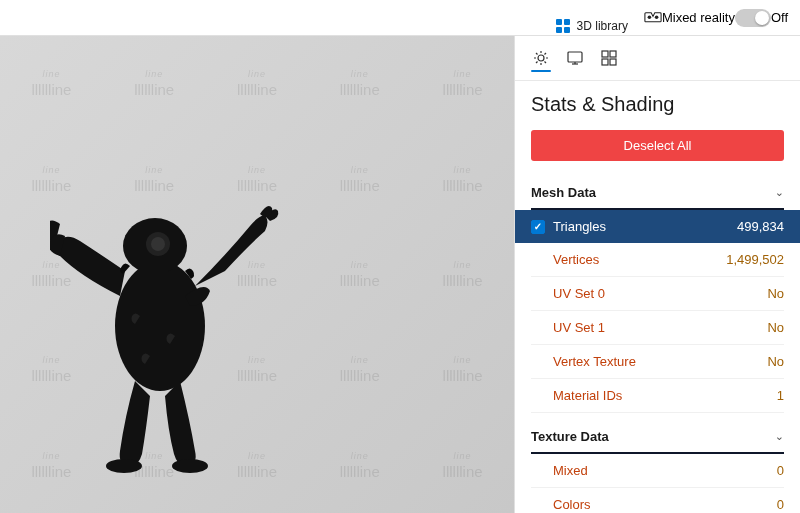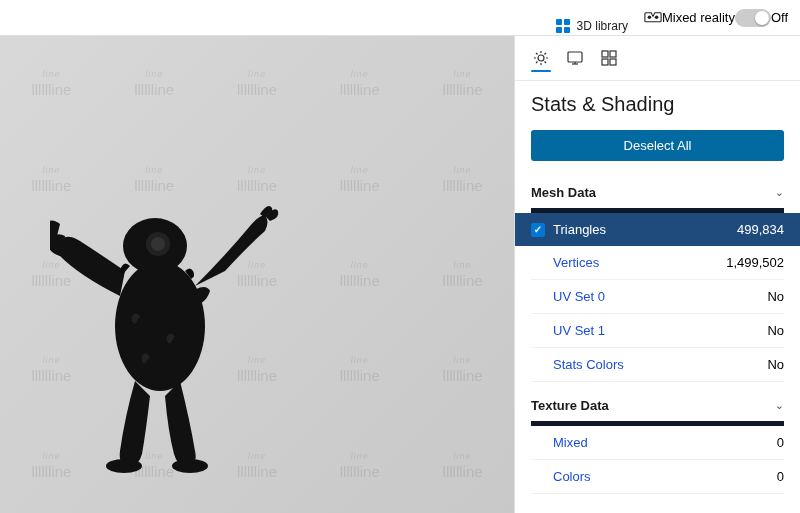--- a/index.html
+++ b/index.html
@@ -170,40 +170,40 @@
     .section-title {
       font-size: 20px;
       font-weight: 300;
       color: #1a1a1a;
       margin-bottom: 14px;
     }
 
     .deselect-btn {
       width: 100%;
       padding: 8px 12px;
-      background: #0369a1;
+      background: #ef4444;
       color: white;
       border: none;
       border-radius: 3px;
       font-size: 13px;
       cursor: pointer;
       margin-bottom: 16px;
     }
 
     
     .data-section {
       margin-bottom: 0;
     }
 
     .section-header {
       display: flex;
       align-items: center;
       justify-content: space-between;
       padding: 8px 0;
-      border-bottom: 5px solid #0f172a;
+      border-bottom: 2px solid #0f172a;
       cursor: pointer;
     }
     .section-header-label {
       font-size: 13px;
       font-weight: 600;
       color: #1a1a1a;
     }
     .chevron-icon {
       font-size: 11px;
       color: #555;
@@ -243,25 +243,25 @@
       justify-content: center;
       flex-shrink: 0;
     }
     .checkbox-check {
       color: white;
       font-size: 10px;
       font-weight: bold;
     }
     .row-label {
       font-size: 13px;
-      color: #1d4ed8;
+      color: #c2410c;
     }
     .row-value {
       font-size: 13px;
-      color: #000000;
+      color: #a16207;
     }
     .row-indent {
       padding-left: 22px;
     }
   </style>
 </head>
 <body>
 
 <div class="top-bar">
   <div class="top-bar-item">
@@ -504,24 +504,28 @@
           <span class="row-label">UV Set 0</span>
           <span class="row-value">No</span>
         </div>
 
         <div class="data-row row-indent">
           <span class="row-label">UV Set 1</span>
           <span class="row-value">No</span>
         </div>
 
         <div class="data-row row-indent">
-          <span class="row-label">Stats Colors</span>
+          <span class="row-label">Vertex Texture</span>
           <span class="row-value">No</span>
         </div>
 
+        <div class="data-row row-indent">
+          <span class="row-label">Material IDs</span>
+          <span class="row-value">1</span>
+        </div>
       </div>
 
       
       <div class="data-section" style="margin-top: 8px;">
         <div class="section-header">
           <span class="section-header-label">Texture Data</span>
           <span class="chevron-icon">⌄</span>
         </div>
 
         <div class="data-row row-indent">

